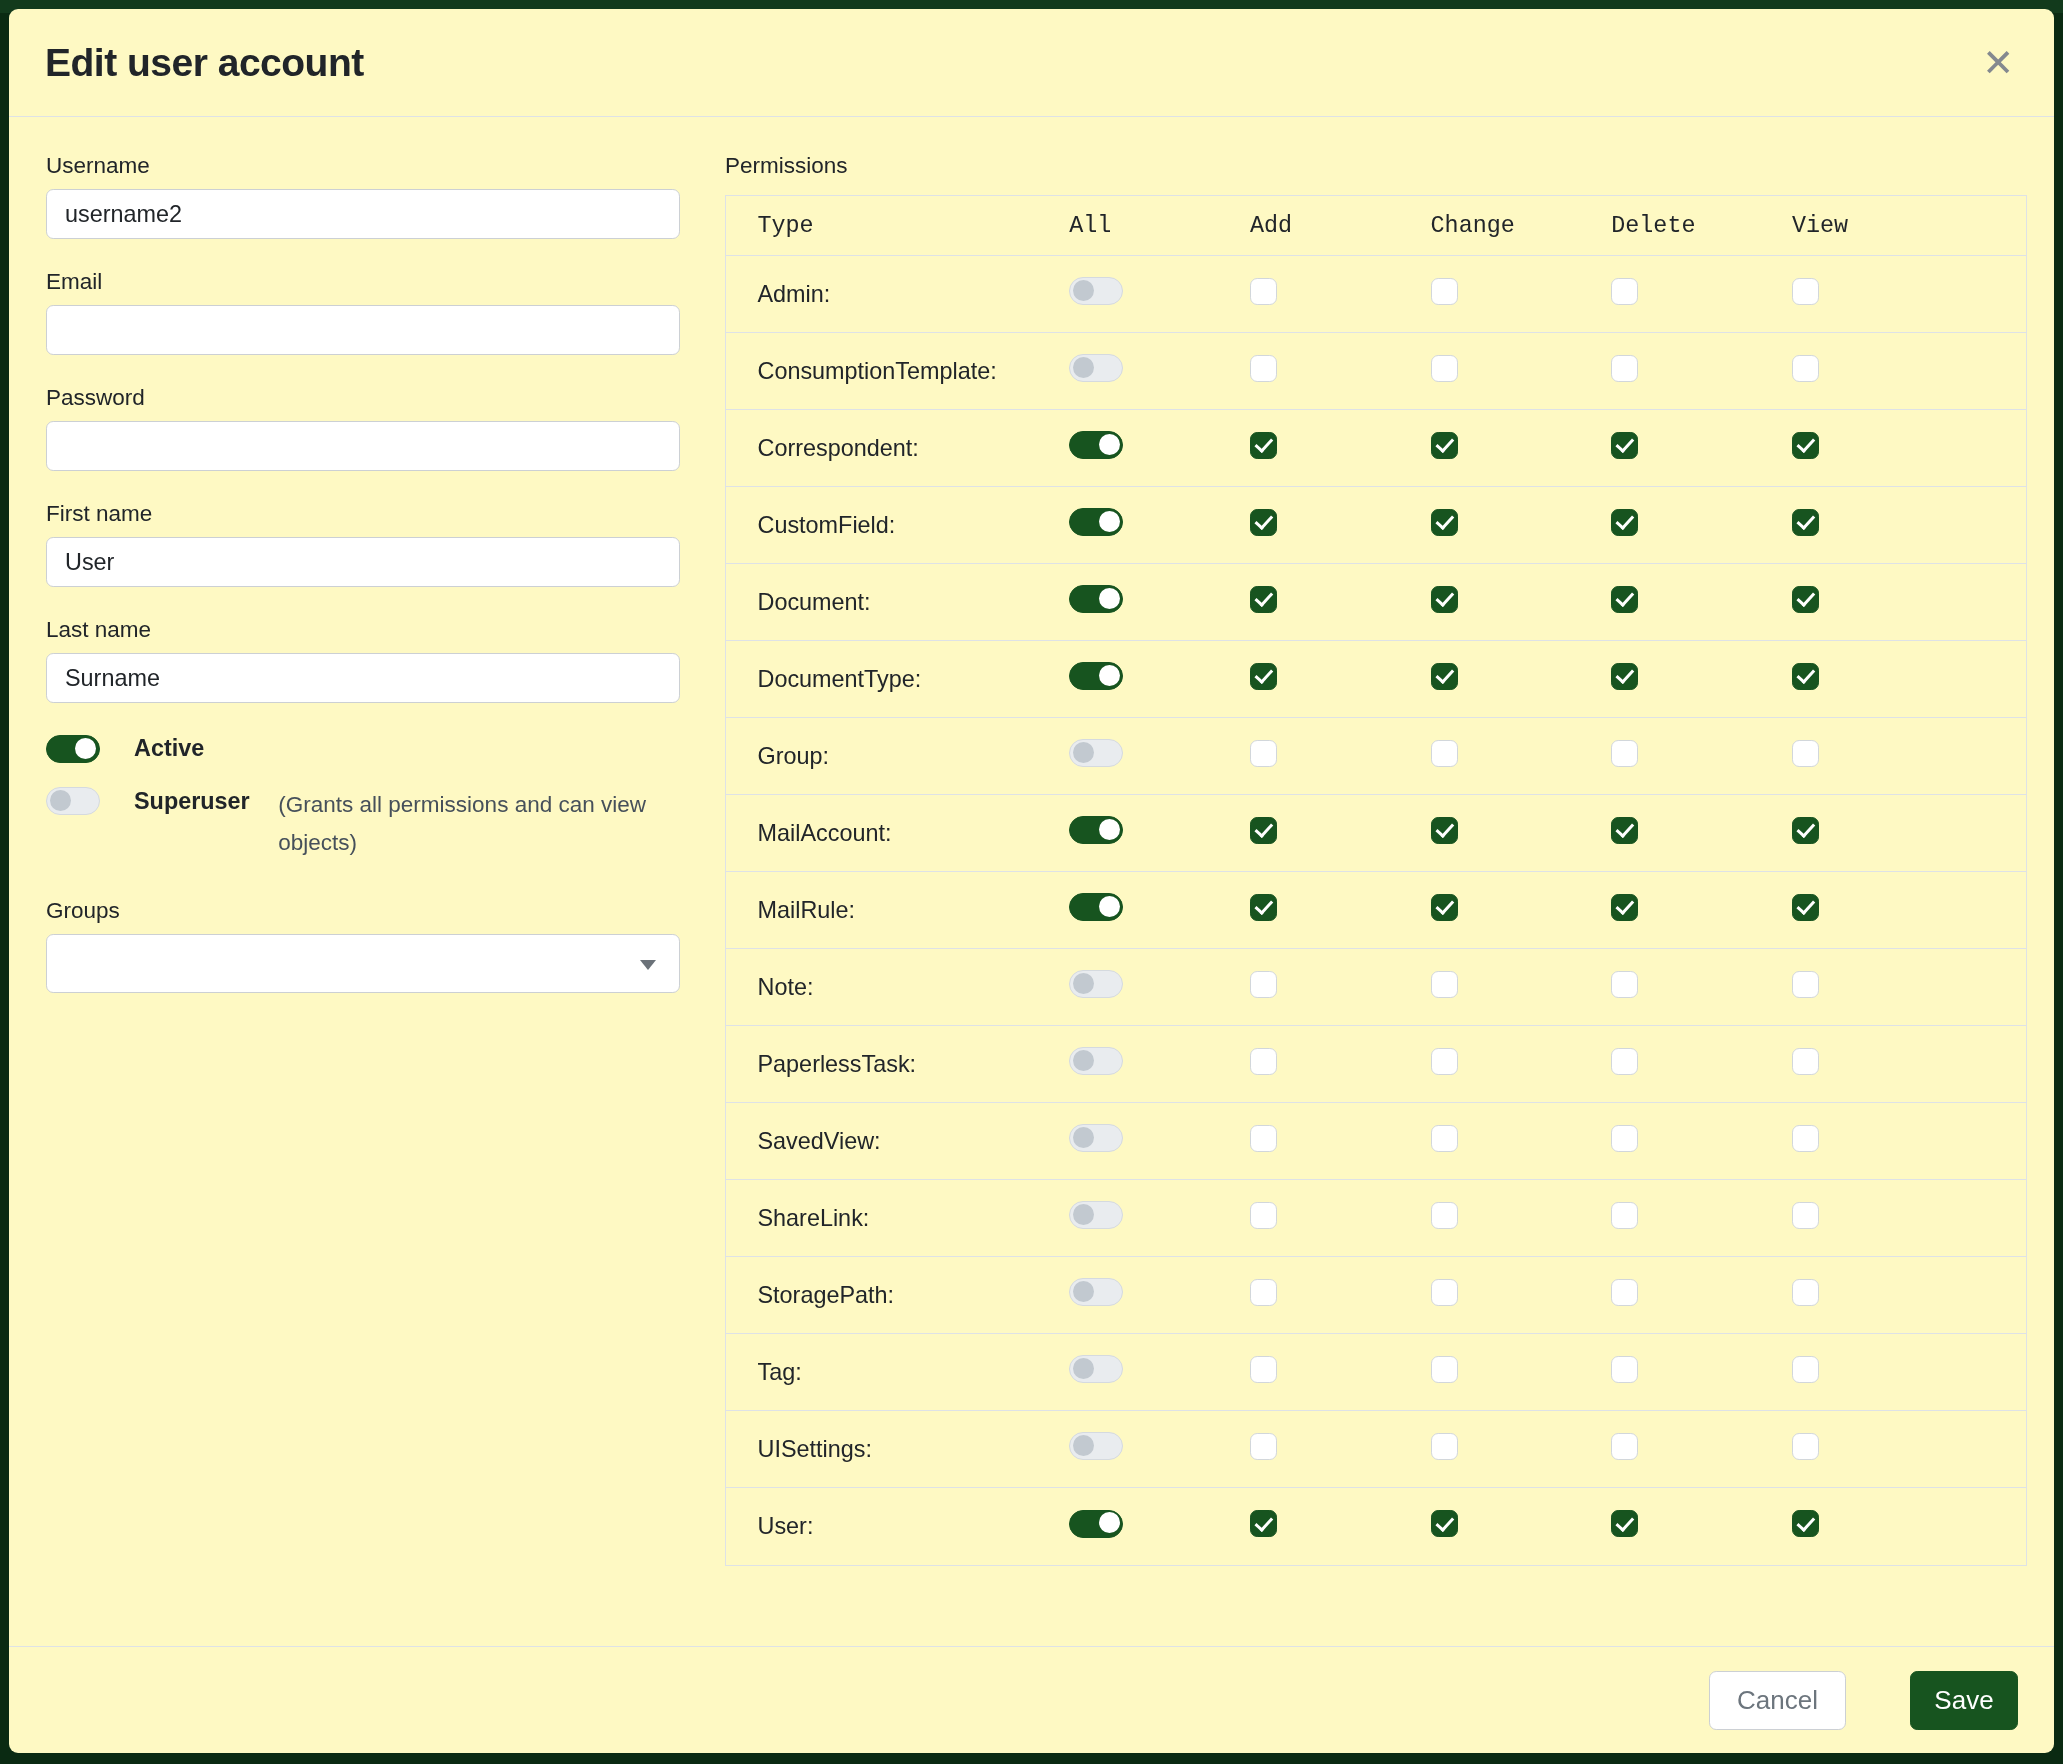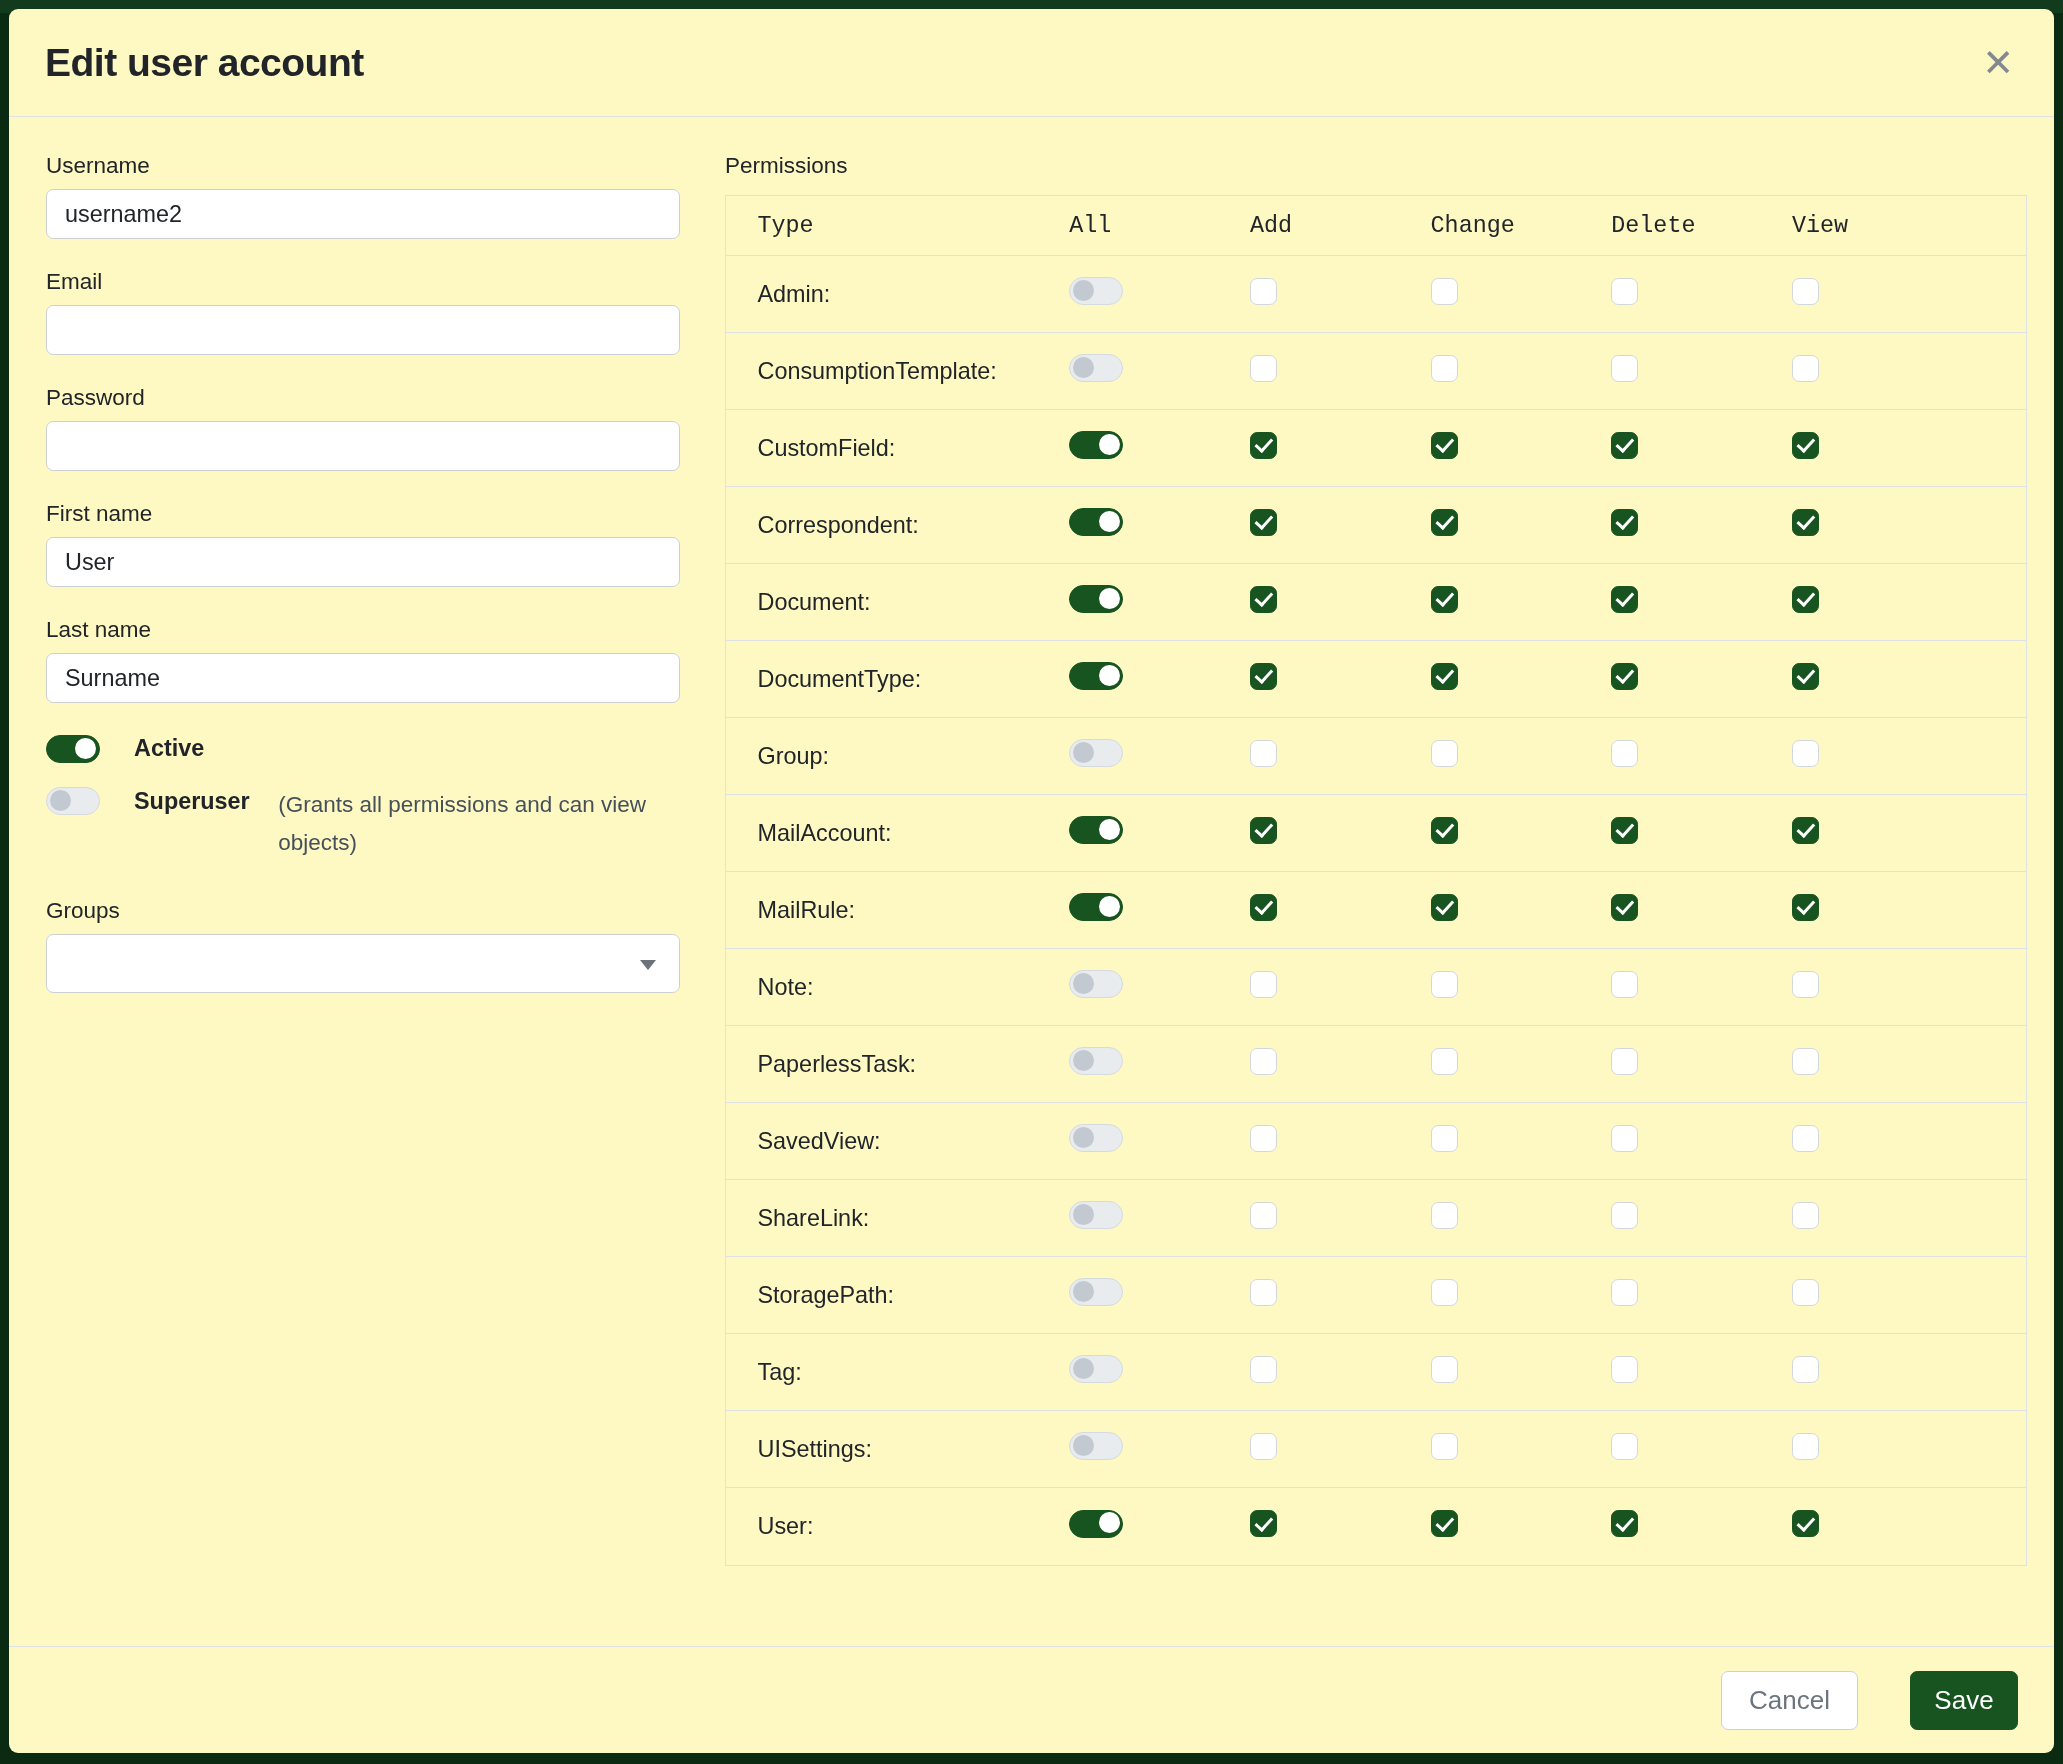--- a/index.html
+++ b/index.html
@@ -75,21 +75,21 @@
   .checkbox { position:relative; display:inline-block; width:27px; height:27px;
               border:1.8px solid #d2d7db; border-radius:7.2px; background:#fff; cursor:pointer; }
   .checkbox.checked { background:#17541f; border-color:#17541f; }
   .checkbox.checked::after {
     content:""; position:absolute; left:8px; top:2.7px; width:7.2px; height:13.5px;
     border:solid #fff; border-width:0 3.2px 3.2px 0; transform:rotate(42deg);
   }
 
   
   .modal-footer { flex:none; border-top:0.9px solid #dee2e6; padding:23.4px 36px;
-                  display:flex; justify-content:flex-end; align-items:center; gap:8px; }
+                  display:flex; justify-content:flex-end; align-items:center; gap:20px; }
   .btn { font-size:26px; border-radius:7.2px; padding:0 27px; height:59px; cursor:pointer;
          font-family:"Liberation Sans","DejaVu Sans",sans-serif; }
   .btn-cancel { background:#fff; border:1.4px solid #ccd0d4; color:#6c757d; }
   .btn-save { background:#17541f; border:1.4px solid #17541f; color:#fff; padding:0 23.4px;margin-left:44px; }
 </style>
 </head>
 <body>
 
 <div class="top-strip"></div>
 
@@ -178,30 +178,30 @@
   <div class="perm-row">
     <div class="type-cell">ConsumptionTemplate:</div>
     <div><span class="toggle"><span class="knob"></span></span></div>
     <div><span class="checkbox"></span></div>
     <div><span class="checkbox"></span></div>
     <div><span class="checkbox"></span></div>
     <div><span class="checkbox"></span></div>
   </div>
 
   <div class="perm-row">
+    <div class="type-cell">Correspondent:</div>
+    <div><span class="toggle on"><span class="knob"></span></span></div>
+    <div><span class="checkbox checked"></span></div>
+    <div><span class="checkbox checked"></span></div>
+    <div><span class="checkbox checked"></span></div>
+    <div><span class="checkbox checked"></span></div>
+  </div>
+
+  <div class="perm-row">
     <div class="type-cell">CustomField:</div>
-    <div><span class="toggle on"><span class="knob"></span></span></div>
-    <div><span class="checkbox checked"></span></div>
-    <div><span class="checkbox checked"></span></div>
-    <div><span class="checkbox checked"></span></div>
-    <div><span class="checkbox checked"></span></div>
-  </div>
-
-  <div class="perm-row">
-    <div class="type-cell">Correspondent:</div>
     <div><span class="toggle on"><span class="knob"></span></span></div>
     <div><span class="checkbox checked"></span></div>
     <div><span class="checkbox checked"></span></div>
     <div><span class="checkbox checked"></span></div>
     <div><span class="checkbox checked"></span></div>
   </div>
 
   <div class="perm-row">
     <div class="type-cell">Document:</div>
     <div><span class="toggle on"><span class="knob"></span></span></div>

